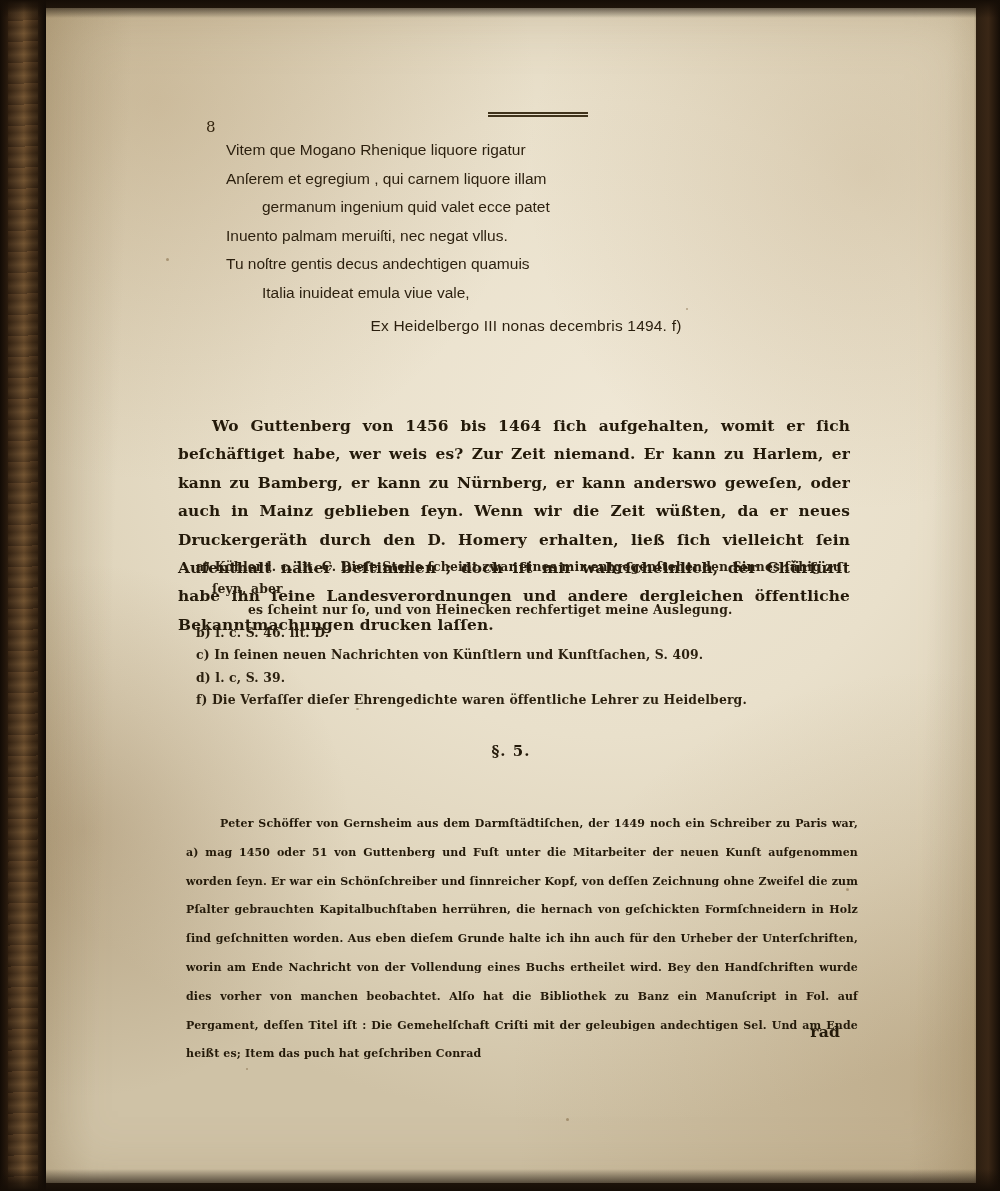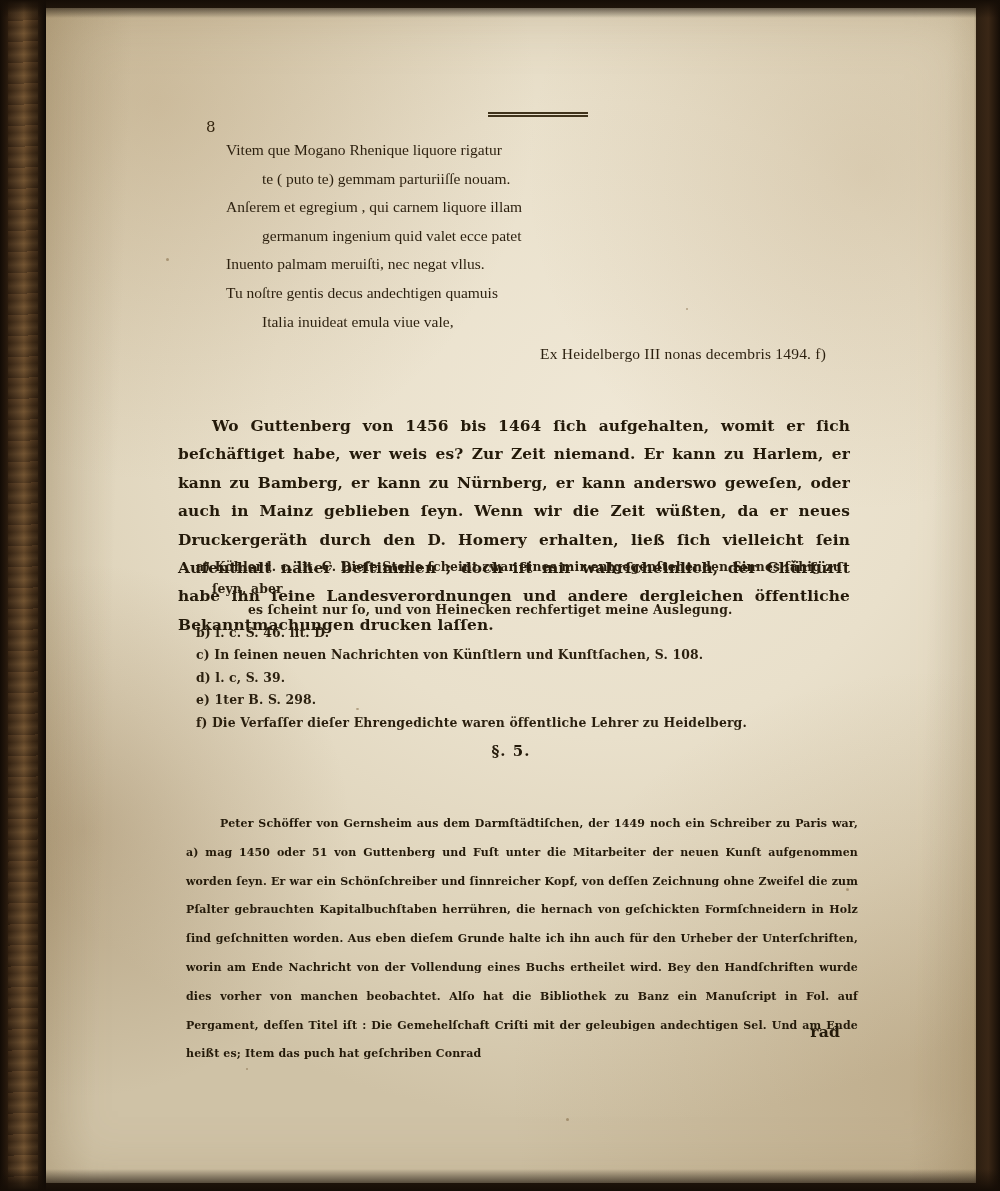--- a/index.html
+++ b/index.html
@@ -133,29 +133,29 @@
     background:
       linear-gradient(180deg, #2d2009 0 2px, transparent 2px 3px, #2d2009 3px 5px);
     opacity: .9;
   }
 
   
   .verse {
     position: absolute;
     left: 180px; top: 128px;
     width: 600px;
-    font-family: Liberation Serif, serif;
+    font-family: Liberation Sans, sans-serif;
     font-size: 15.5px;
     line-height: 28.6px;
     color: #2b1f0e;
   }
   .verse .ln { white-space: nowrap; }
   .verse .ind { padding-left: 36px; }
   .verse .colophon {
-    text-align: right;
+    text-align: center;
     padding-top: 4px;
     letter-spacing: 0.2px;
   }
 
   
   .frak {
     font-family: "DejaVu Serif", serif;
     font-weight: 700;
     letter-spacing: 0.15px;
     color: #241a0a;
@@ -246,21 +246,20 @@
     </div>
 
     <div class="content">
 
       <div class="folio">8</div>
 
       <div class="rule"></div>
 
       <div class="verse">
         <div class="ln">Vitem que Mogano Rhenique liquore rigatur</div>
-        <div class="ln ind">te ( puto te) gemmam parturiiſſe nouam.</div>
         <div class="ln">Anſerem et egregium , qui carnem liquore illam</div>
         <div class="ln ind">germanum ingenium quid valet ecce patet</div>
         <div class="ln">Inuento palmam meruiſti, nec negat vllus.</div>
         <div class="ln">Tu noſtre gentis decus andechtigen quamuis</div>
         <div class="ln ind">Italia inuideat emula viue vale,</div>
         <div class="colophon">Ex Heidelbergo III nonas decembris 1494.  f)</div>
       </div>
 
       <div id="para-1" class="para frak">Wo Guttenberg von 1456 bis 1464 ſich aufgehalten, womit er ſich beſchäftiget habe, wer weis es?  Zur Zeit niemand.  Er kann zu Harlem, er kann zu Bamberg, er kann zu Nürnberg, er kann anderswo geweſen, oder auch in Mainz geblieben ſeyn.  Wenn wir die Zeit wüßten, da er neues Druckergeräth durch den D. Homery erhalten, ließ ſich vielleicht ſein Aufenthalt näher beſtimmen ; doch iſt mir wahrſcheinlich, der Chürfürſt habe ihn ſeine Landesverordnungen und andere dergleichen öffentliche Bekanntmachungen drucken laſſen.</div>
 
@@ -269,29 +268,25 @@
           <span>a)</span>
           <span>Köhler l. c. lit. C.  Dieſe Stelle ſcheint zwar eines mir entgegenſtehenden Sinnes fähig zu ſeyn, aber</span>
           <span class="cont">es ſcheint nur ſo, und von Heinecken rechfertiget meine Auslegung.</span>
         </div>
         <div class="note">
           <span>b)</span>
           <span>l. c.  S. 46.  lit. D.</span>
         </div>
         <div class="note">
           <span>c)</span>
-          <span>In ſeinen neuen Nachrichten von Künſtlern und Kunſtſachen, S. 108.</span>
+          <span>In ſeinen neuen Nachrichten von Künſtlern und Kunſtſachen, S. 409.</span>
         </div>
         <div class="note">
           <span>d)</span>
           <span>l. c,  S. 39.</span>
-        </div>
-        <div class="note">
-          <span>e)</span>
-          <span>1ter B.  S. 298.</span>
         </div>
         <div class="note">
           <span>f)</span>
           <span>Die Verfaſſer dieſer Ehrengedichte waren öffentliche Lehrer zu Heidelberg.</span>
         </div>
       </div>
 
       <div class="sectionmark frak">§. 5.</div>
 
       <div id="para-2" class="para frak">Peter Schöffer von Gernsheim aus dem Darmſtädtiſchen, der 1449 noch ein Schreiber zu Paris war, a) mag 1450 oder 51 von Guttenberg und Fuſt unter die Mitarbeiter der neuen Kunſt aufgenommen worden ſeyn.  Er war ein Schönſchreiber und ſinnreicher Kopf, von deſſen Zeichnung ohne Zweifel die zum Pſalter gebrauchten Kapitalbuchſtaben herrühren, die hernach von geſchickten Formſchneidern in Holz ſind geſchnitten worden. Aus eben dieſem Grunde halte ich ihn auch für den Urheber der Unterſchriften, worin am Ende Nachricht von der Vollendung eines Buchs ertheilet wird.  Bey den Handſchriften wurde dies vorher von manchen beobachtet.  Alſo hat die Bibliothek zu Banz ein Manuſcript in Fol. auf Pergament, deſſen Titel iſt :  Die Gemehelſchaft Criſti mit der geleubigen andechtigen Sel.  Und am Ende heißt es; Item das puch hat geſchriben Conrad</div>

